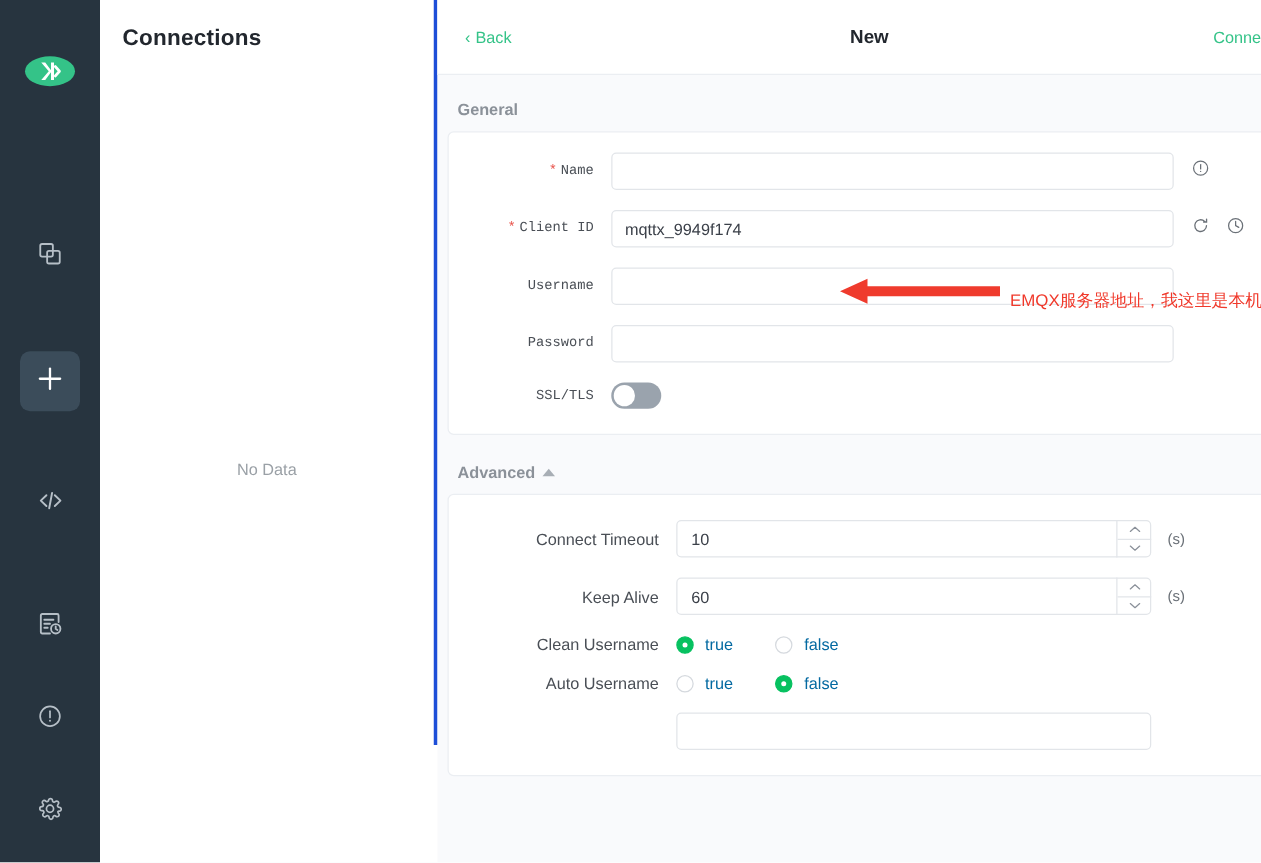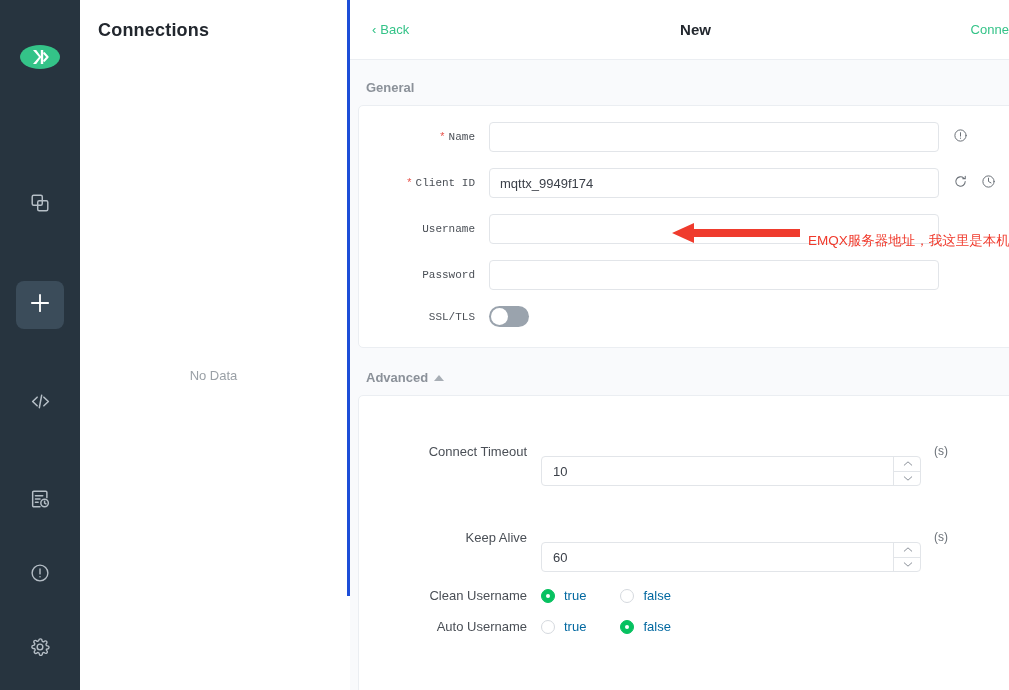--- a/index.html
+++ b/index.html
@@ -103,21 +103,21 @@
     justify-content:space-between; padding:0 9px 0 11px; font-size:13px; color:#3b4049;
     cursor:pointer;
   }
   .host-input { width:330px; flex:0 0 330px; margin-left:18px; position:relative; }
   .caret {
     display:inline-block; width:1px; height:14px; background:#333;
     margin-left:1px; vertical-align:middle;
   }
 
   .num-wrap { position:relative; width:450px; flex:0 0 450px; }
-  .num-wrap.adv { width:380px; flex:0 0 380px;margin-top:40px; }
+  .num-wrap.adv { width:380px; flex:0 0 380px; }
   .spin {
     position:absolute; right:0; top:0; width:28px; height:30px;
     border-left:1px solid #e2e5e9; display:flex; flex-direction:column;
   }
   .spin div {
     flex:1; display:flex; align-items:center; justify-content:center;
     color:#8a9099; font-size:9px; cursor:pointer;
   }
   .spin div:first-child { border-bottom:1px solid #e2e5e9; }
   .unit { font-size:12px; color:#6b7178; margin-left:13px; }

